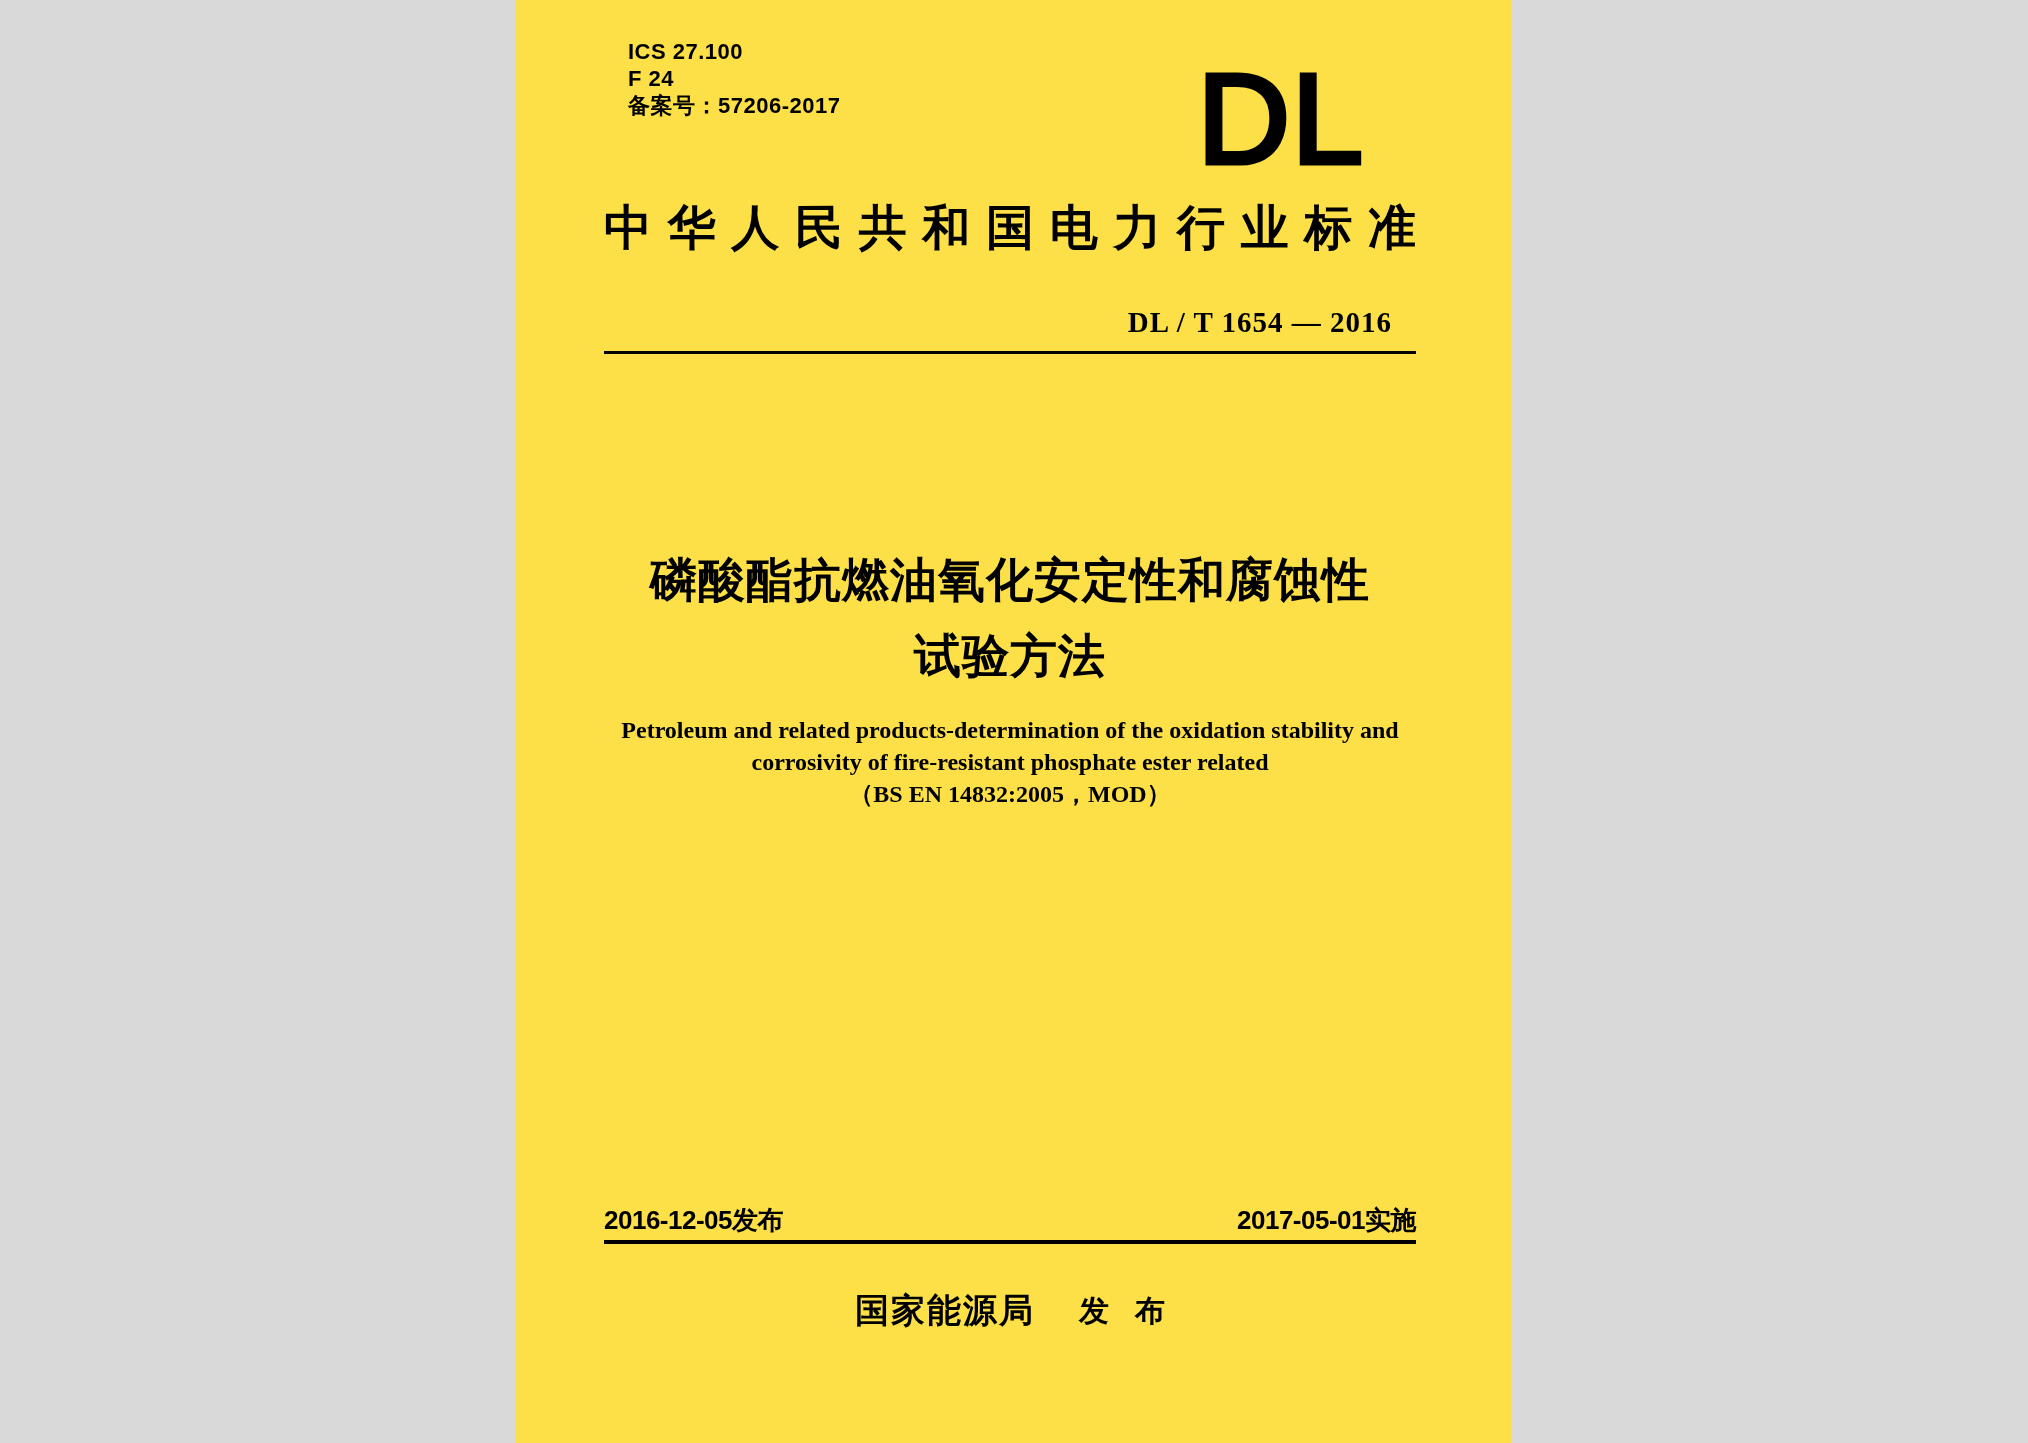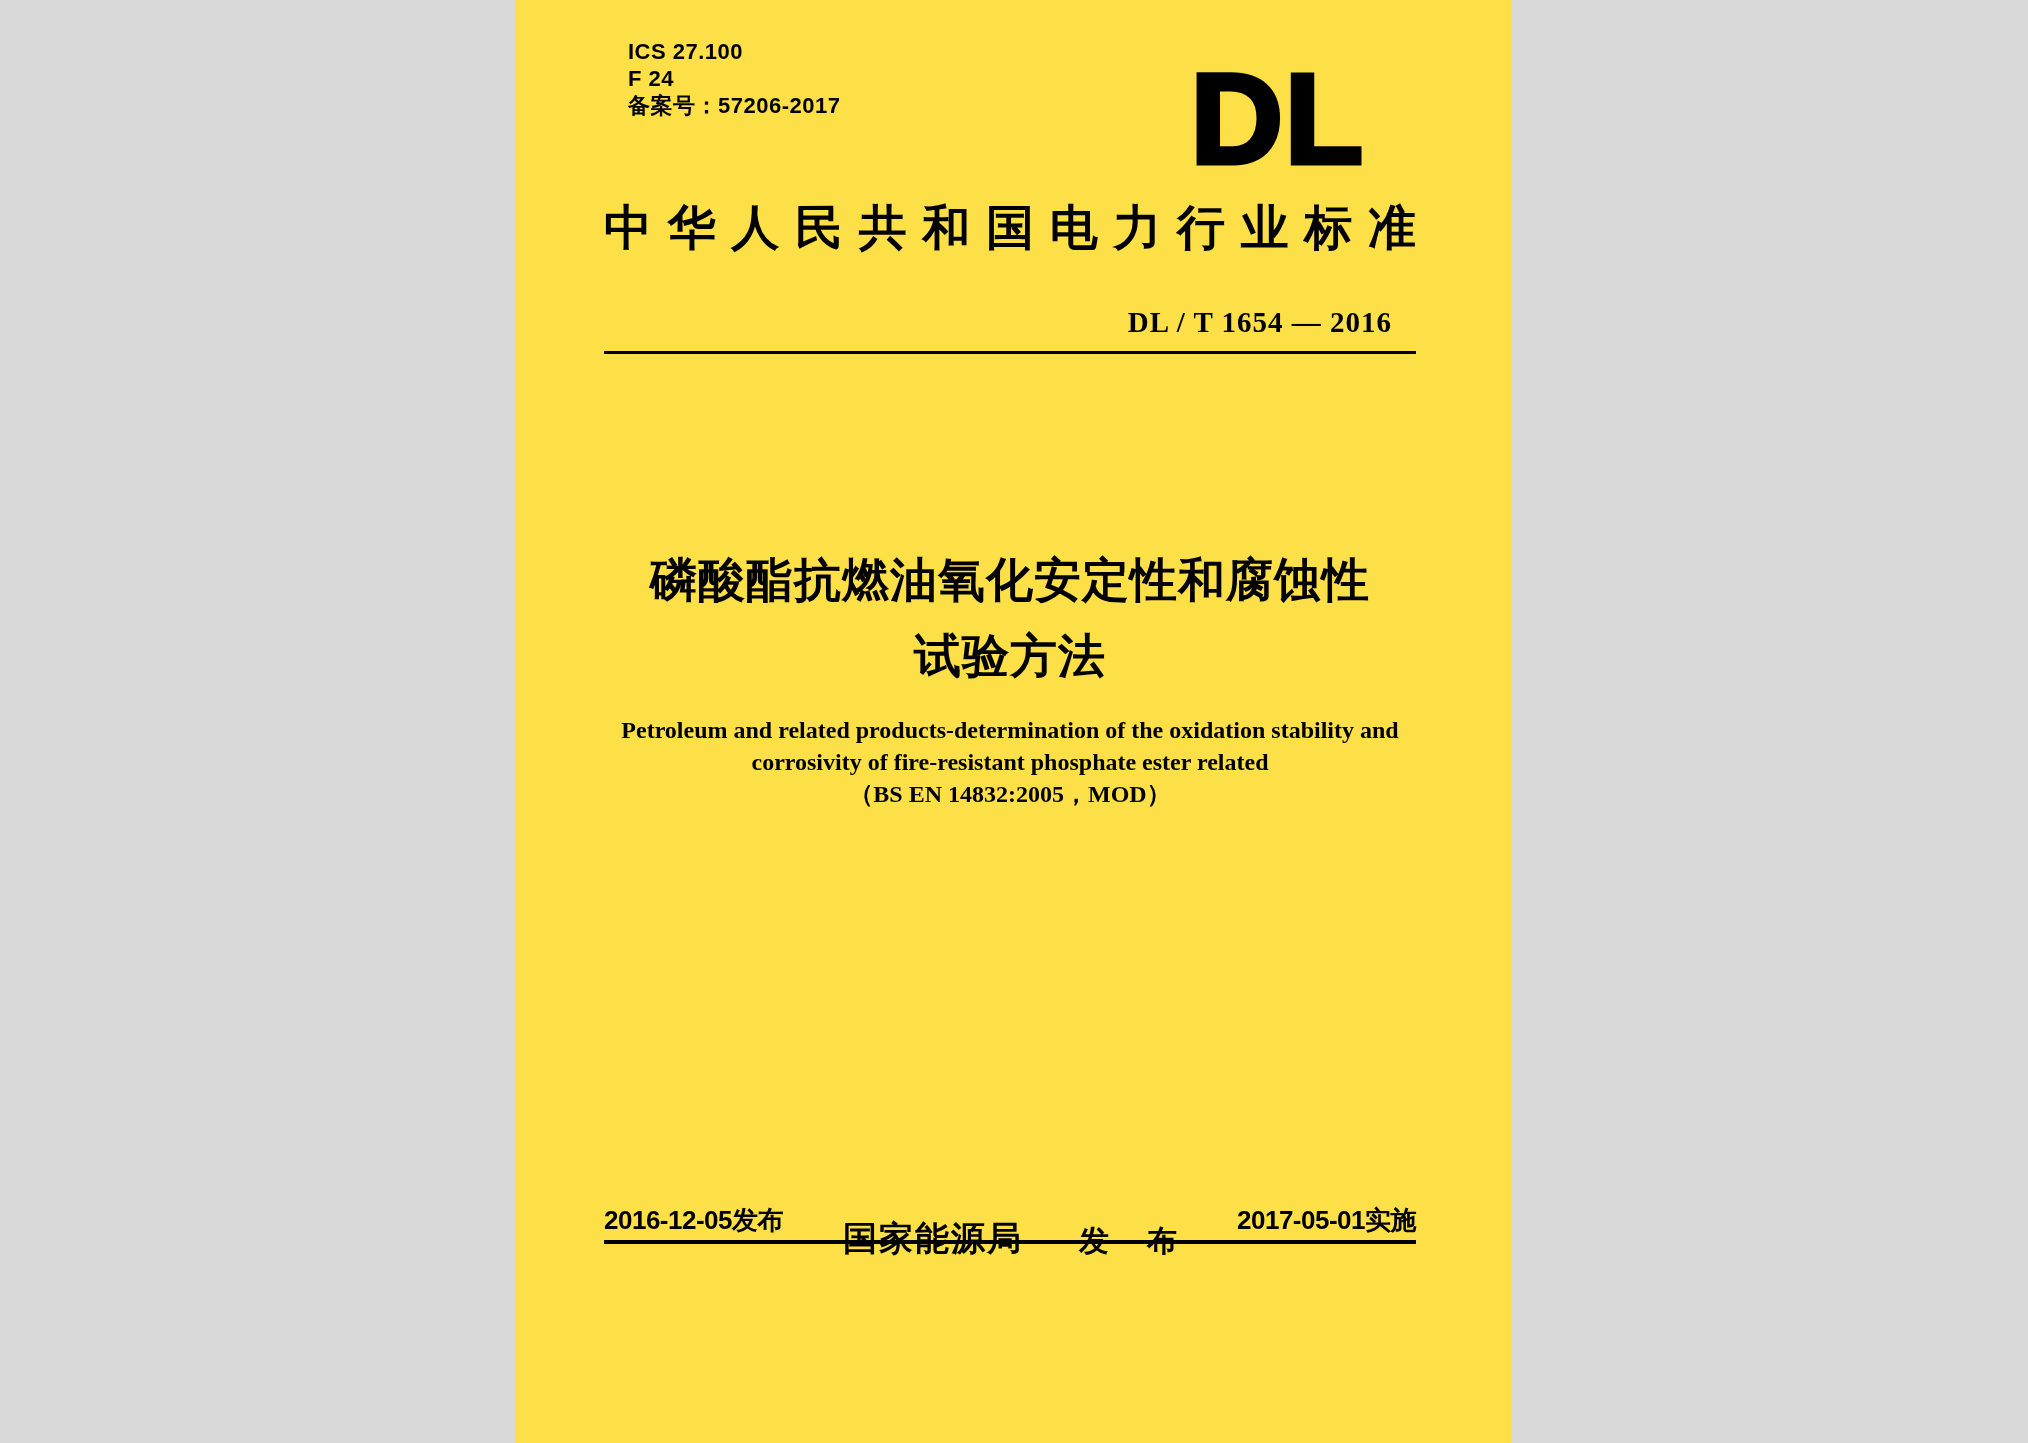--- a/index.html
+++ b/index.html
@@ -23,21 +23,21 @@
     left:112px;top:38px;
     font-family:"Liberation Sans","DejaVu Sans",sans-serif;
     font-weight:700;font-size:22px;line-height:27px;
     letter-spacing:0.5px;
   }
 
   
   .logo{
     top:64px;right:146px;
     font-family:"Liberation Sans","DejaVu Sans",sans-serif;
-    font-weight:700;
+    font-weight:400;
     font-size:128px;line-height:110px;
     letter-spacing:2px;
     -webkit-text-stroke:5px #000;
   }
 
   
   .org-title{
     left:88px;top:200px;width:812px;
     font-weight:700;font-size:48px;line-height:56px;
     text-align:justify;text-align-last:justify;
@@ -77,24 +77,23 @@
   .dates{
     left:88px;top:1206px;width:812px;
     display:flex;justify-content:space-between;align-items:flex-end;
     font-family:"Liberation Sans","DejaVu Sans",sans-serif;
     font-weight:700;font-size:26px;line-height:28px;
     letter-spacing:-0.5px;
   }
 
   
   .publisher{
-    left:88px;top:1216px;width:812px;
-    display:flex;justify-content:center;align-items:flex-end;
+    left:88px;top:1288px;width:812px;
+    display:flex;justify-content:center;align-items:center;
     font-weight:700;
-    gap:12px;
   }
   .publisher .name{font-size:34px;letter-spacing:2px;}
   .publisher .act1{font-size:30px;margin-left:44px;}
   .publisher .act2{font-size:30px;margin-left:26px;}
 </style>
 </head>
 <body>
 
 <div class="page">
 

